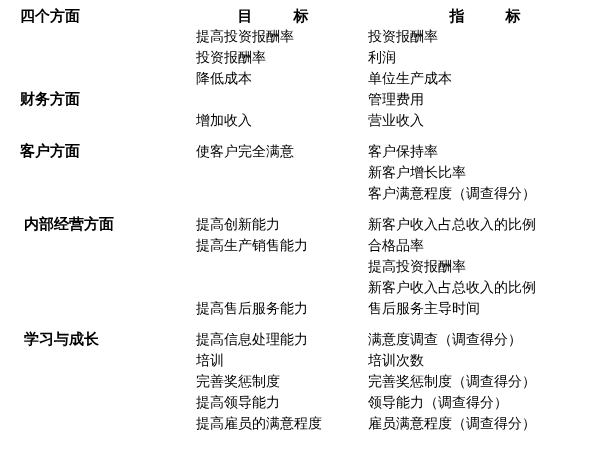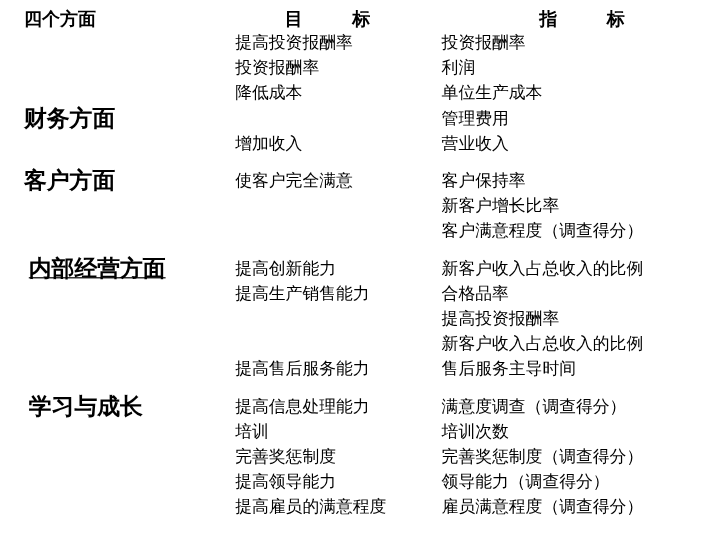--- a/index.html
+++ b/index.html
@@ -51,21 +51,21 @@
     letter-spacing: 18px;
     padding-left: 18px;
   }
   .hdr-right {
     text-align: center;
     letter-spacing: 18px;
     padding-left: 18px;
   }
   .cat-cell {
     font-weight: bold;
-    font-size: 19px;
+    font-size: 15px;
     line-height: 21px;
     padding-left: 18px;
     white-space: nowrap;
   }
   .cat-cell.indent-0 { padding-left: 4px; }
   .lines {
     font-size: 14px;
     line-height: 21px;
   }
   .lines .ln {
@@ -77,21 +77,21 @@
   }
   .col-mid .lines { text-align: left; }
   .col-right .lines { text-align: left; }
   .block-gap td {
     height: 10px;
     font-size: 0;
     line-height: 0;
   }
   .row-fin .cat-cell { padding-top: 21px; }
   .row-cust .cat-cell { padding-top: 0px; }
-  .row-internal .cat-cell { padding-top: 0px; text-decoration: underline; }
+  .row-internal .cat-cell { padding-top: 0px; }
   .row-learn .cat-cell { padding-top: 0px; }
 </style>
 </head>
 <body>
 
 <div class="sheet">
   <table class="bsc">
     <colgroup>
       <col class="c1">
         <col class="c2">

